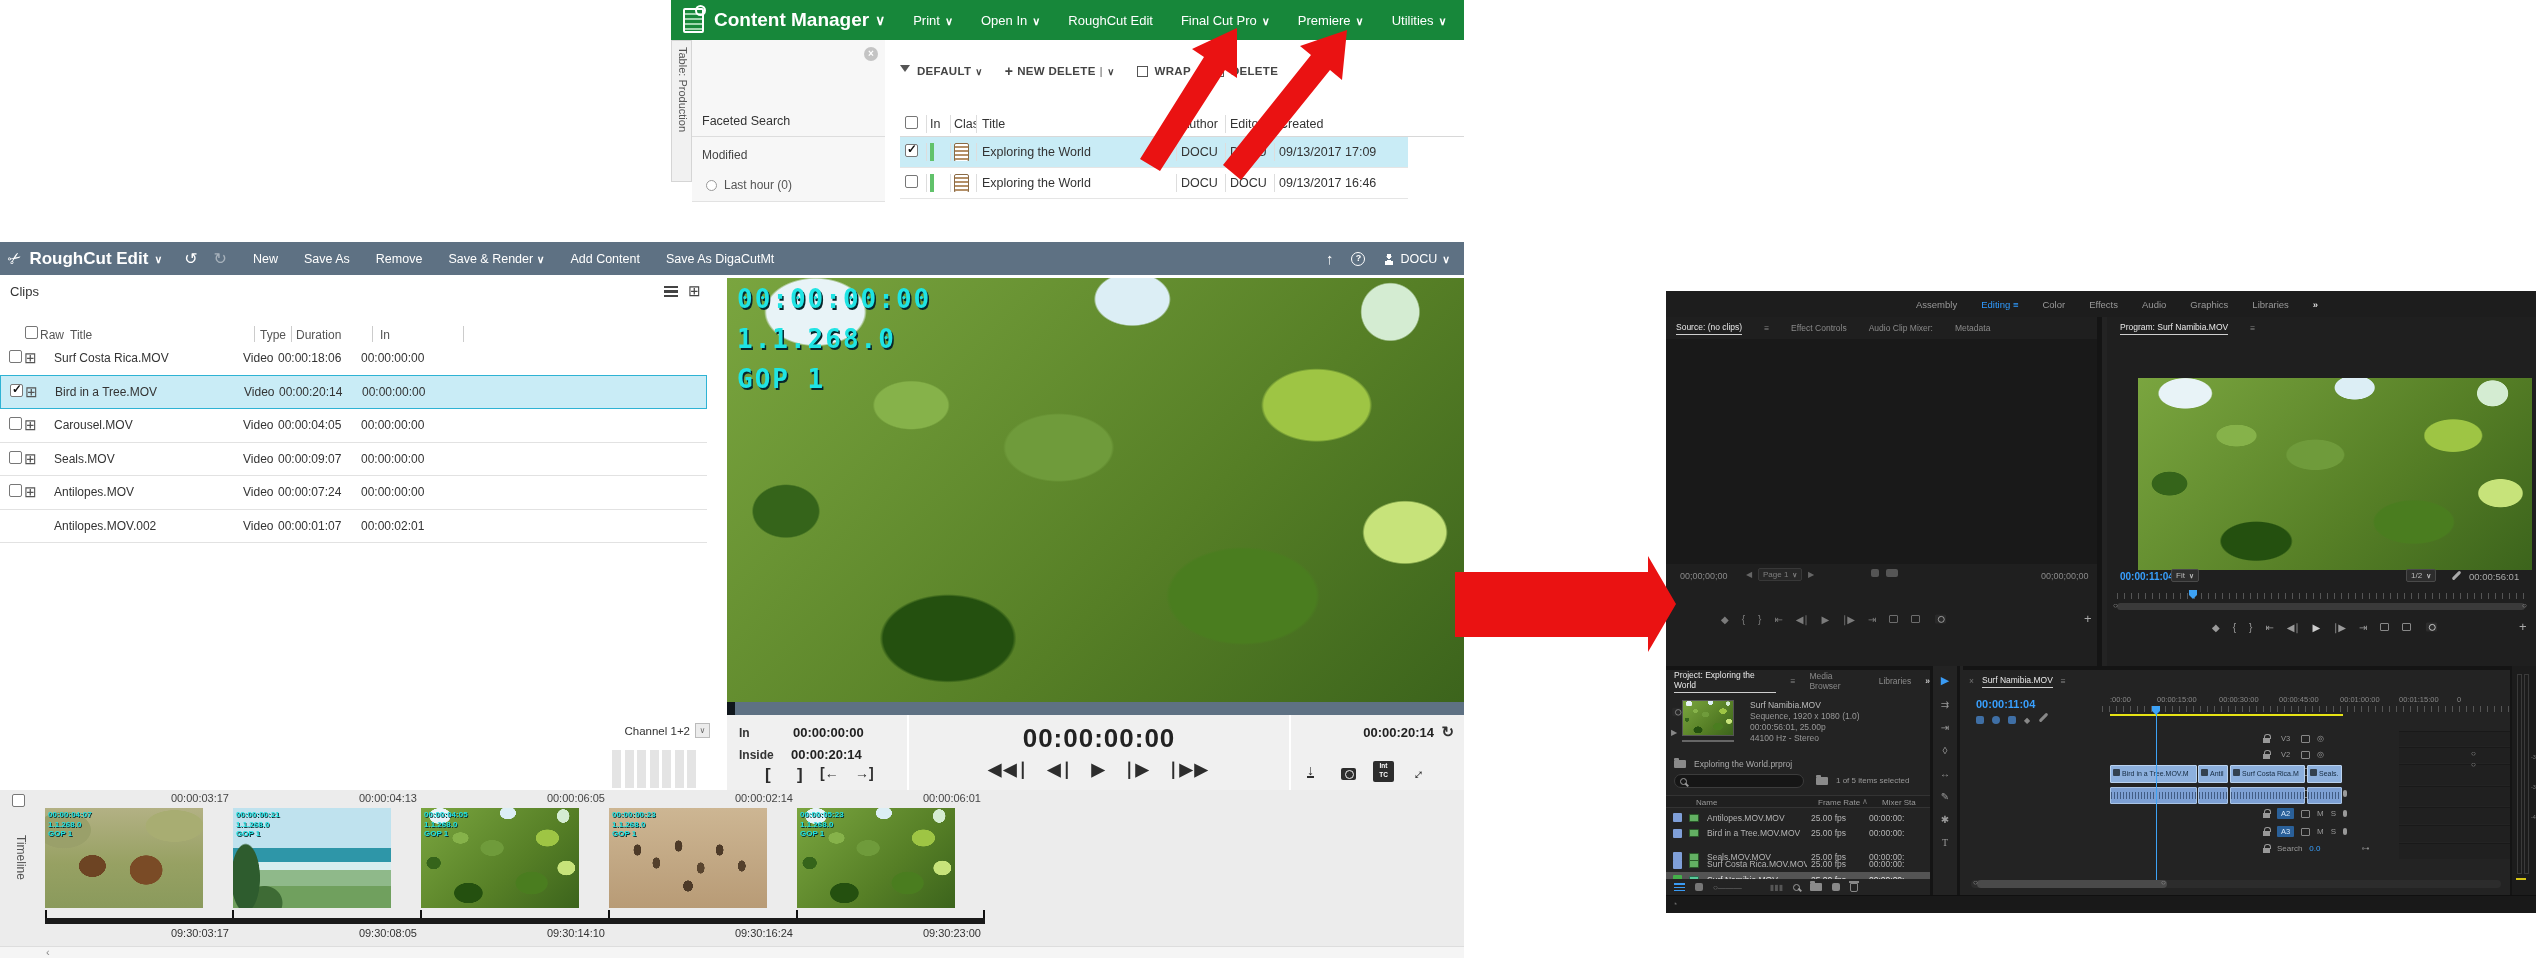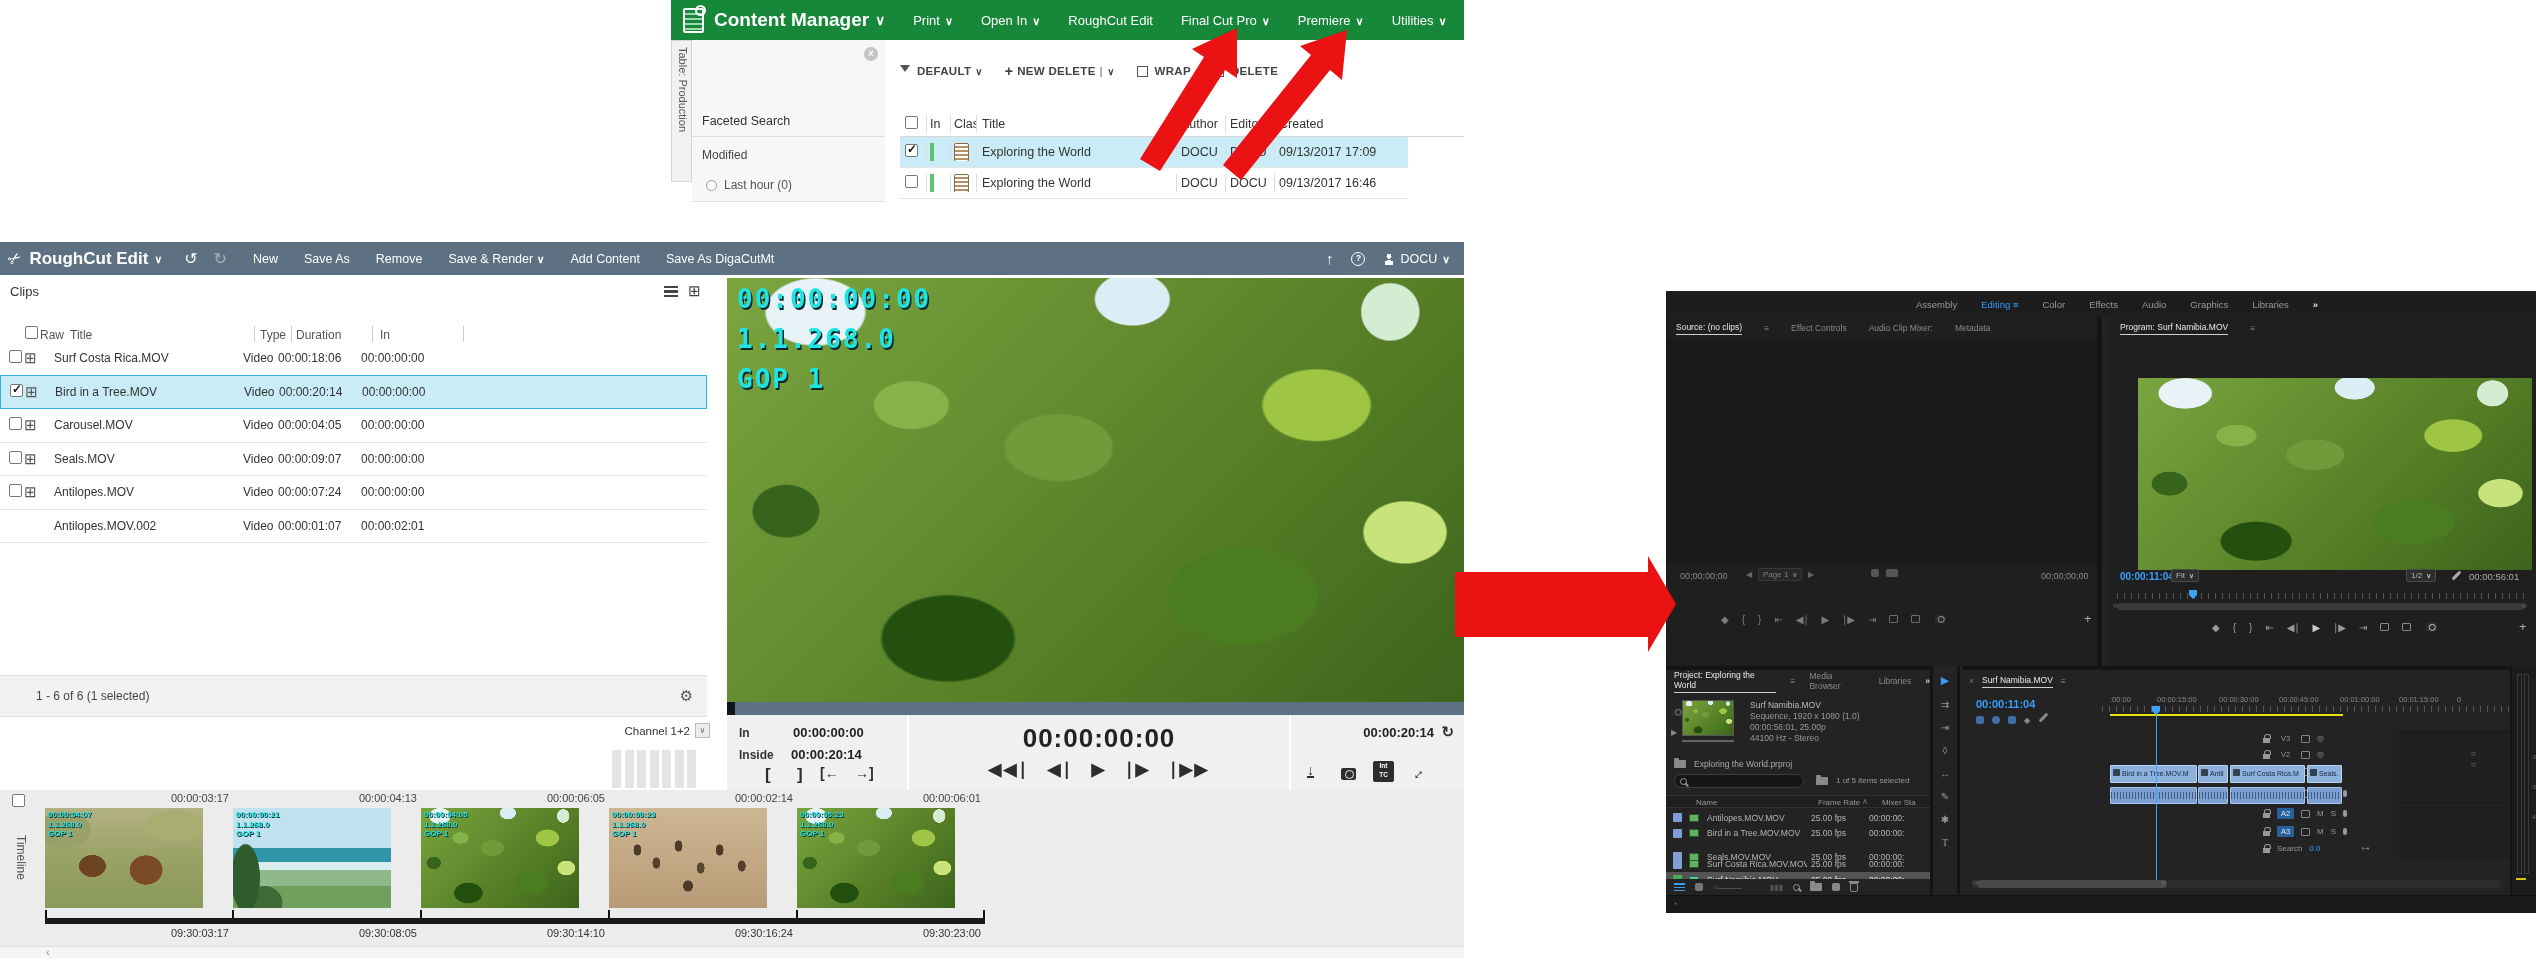--- a/index.html
+++ b/index.html
@@ -367,24 +367,20 @@
   </div>
   <div class="abs rc-row" style="top:509.5px">
     <span class="c-cb"></span>
       <span class="c-raw"></span>
     <span class="c-title">Antilopes.MOV.002</span>
     <span class="c-type">Video</span>
     <span class="c-dur">00:00:01:07</span>
     <span class="c-in">00:00:02:01</span>
   </div>
 
-  <div class="abs rc-foot">
-    <span style="margin-left:36px">1 - 6 of 6 (1 selected)</span>
-    <span style="margin-left:auto;margin-right:14px;font-size:15px;color:#555">⚙</span>
-  </div>
 
   <div class="abs chrow">
     <span>Channel 1+2</span>
     <span class="chdd">∨</span>
   </div>
   <div class="abs meterbar" style="left:612px"></div>
   <div class="abs meterbar" style="left:624.5px"></div>
   <div class="abs meterbar" style="left:637px"></div>
   <div class="abs meterbar" style="left:649.5px"></div>
   <div class="abs meterbar" style="left:662px"></div>

